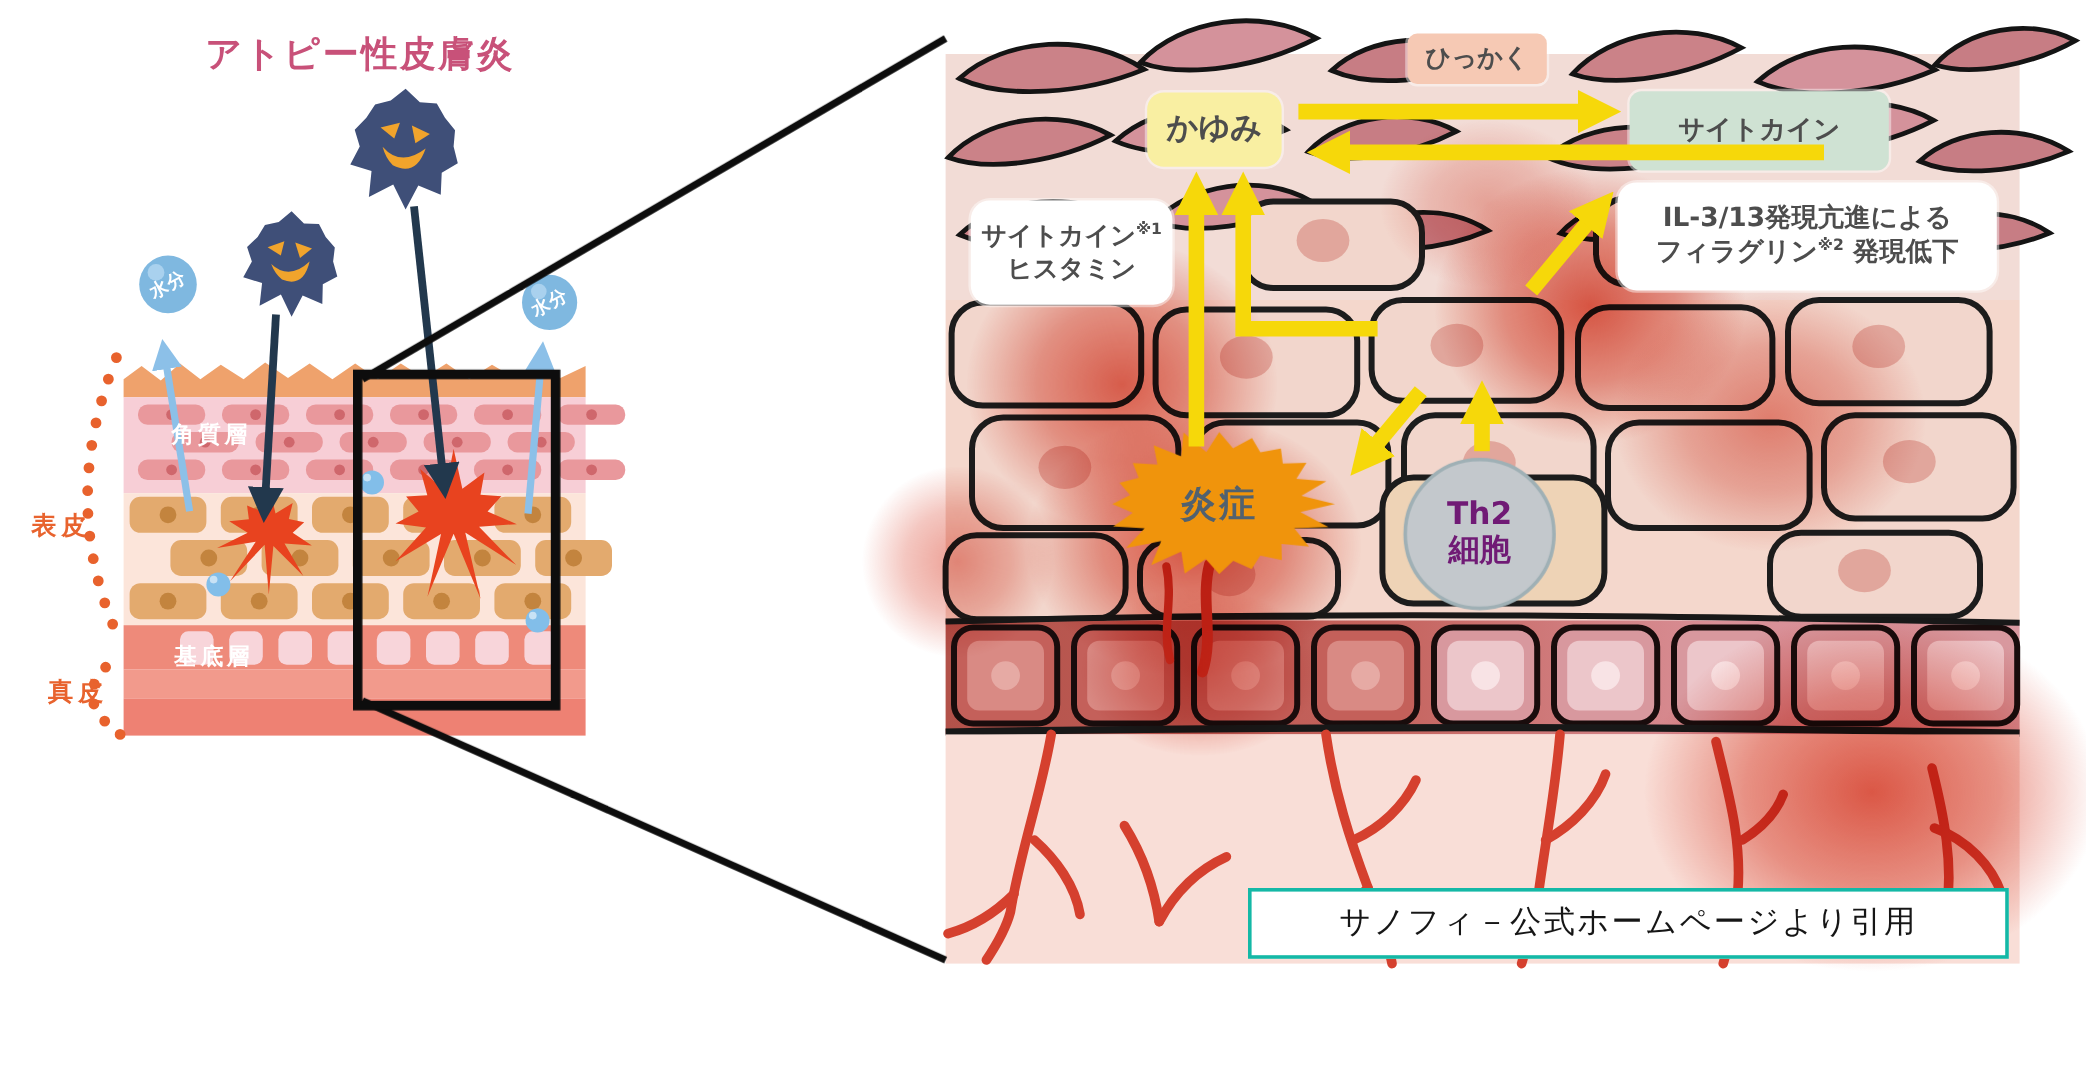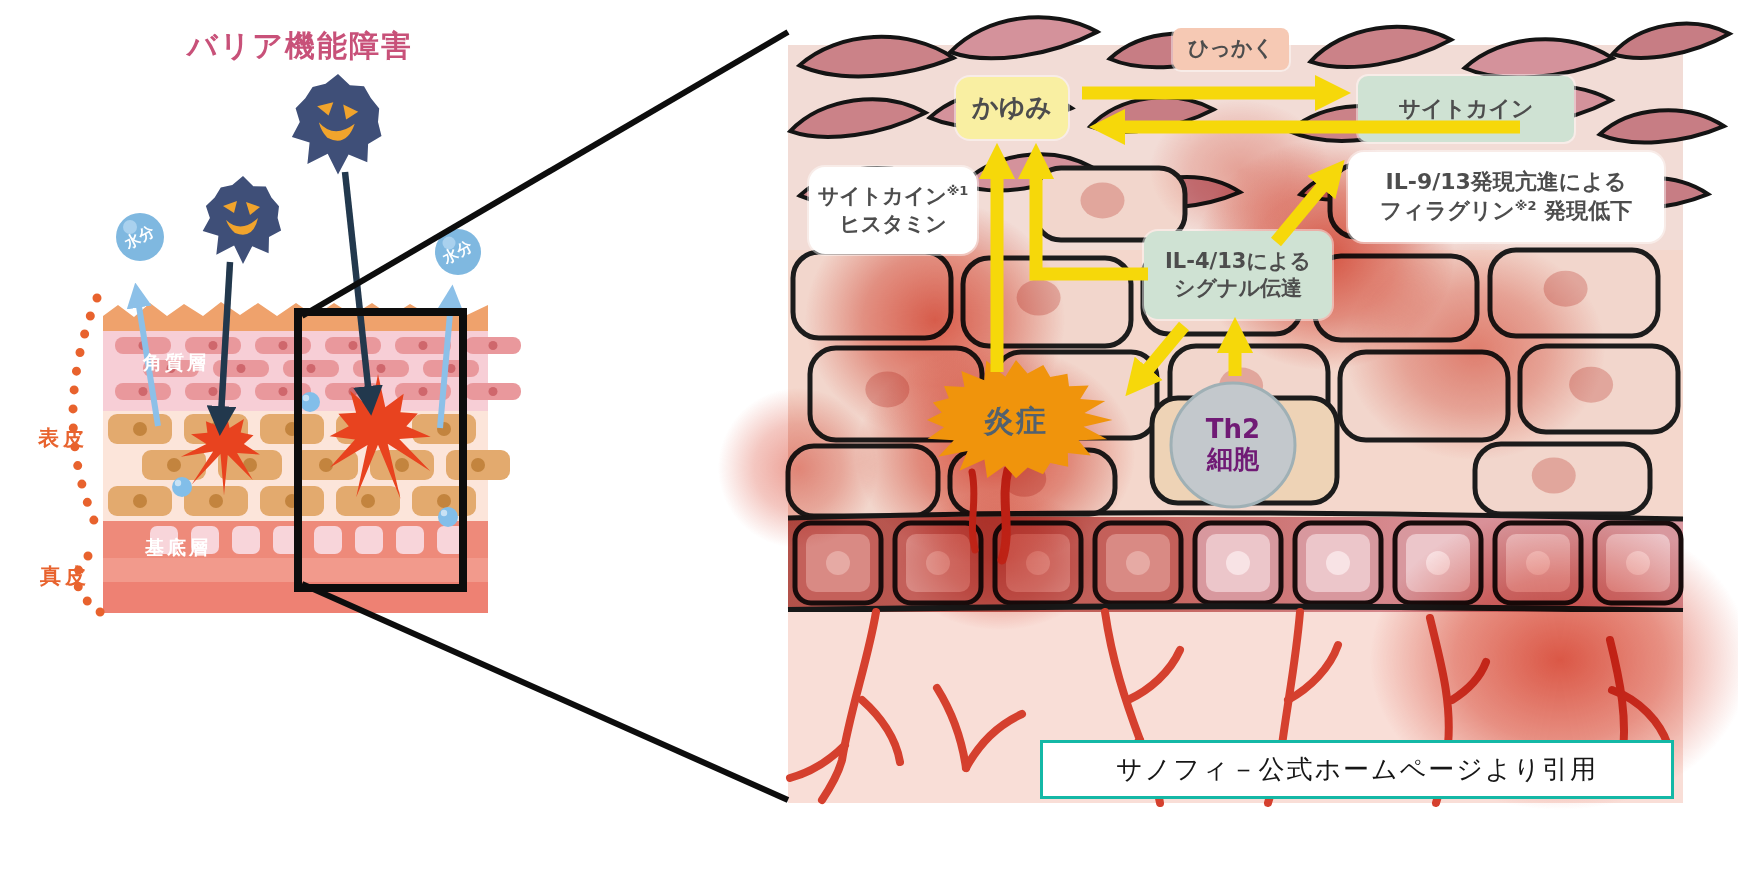--- a/index.html
+++ b/index.html
@@ -8,21 +8,21 @@
   svg{position:absolute;left:0;top:0;}
   #svg-base{z-index:1;}
   .txt-layer{position:absolute;left:0;top:0;width:100%;height:100%;z-index:2;}
   #svg-arrows{z-index:3;pointer-events:none;}
   .lbl{position:absolute;display:flex;align-items:center;justify-content:center;
        font-weight:bold;color:#4d4d4d;text-align:center;line-height:1.25;}
   .page-title{left:150px;top:26px;width:300px;height:40px;font-size:30px;color:#c85179;letter-spacing:2px;}
   .layer-white{color:#ffffff;font-weight:bold;letter-spacing:3px;font-size:19px;margin-left:39px;}
   .layer-orange{color:#e8632e;font-weight:bold;letter-spacing:4px;font-size:21px;}
   .lab-kakushitsu{left:104px;top:350px;width:100px;height:26px;justify-content:flex-start;}
-  .lab-hyohi{left:28px;top:425px;width:70px;height:26px;}
+  .lab-hyohi{left:16px;top:425px;width:70px;height:26px;}
   .lab-kitei{left:106px;top:535px;width:110px;height:26px;justify-content:flex-start;}
   .lab-shinpi{left:30px;top:563px;width:70px;height:26px;}
   .moisture{width:52px;height:40px;font-size:15px;color:#ffffff;transform:rotate(-28deg);letter-spacing:1px;}
   .moist-a{left:114px;top:217px;}
   .moist-b{left:432px;top:232px;}
   .box{position:absolute;display:flex;flex-direction:column;align-items:center;justify-content:center;
        font-weight:bold;color:#4d4d4d;text-align:center;line-height:1.3;
        box-shadow:0 0 0 2px rgba(255,255,255,0.45);}
   .box-scratch{left:1173px;top:28px;width:116px;height:42px;background:#f6c9b4;border-radius:8px;font-size:21px;}
   .box-itch{left:956px;top:77px;width:112px;height:62px;background:#f9efa2;border-radius:14px;font-size:26px;}
@@ -317,48 +317,44 @@
 
       <circle cx="1233" cy="445" r="62" fill="#c3c8cc" stroke="#9fb0b5" stroke-width="3"></circle>
     </g>
 
     <line x1="302" y1="316" x2="788" y2="32" stroke="#0d0d0d" stroke-width="6"></line>
     <line x1="302" y1="584" x2="788" y2="800" stroke="#0d0d0d" stroke-width="6"></line>
     <rect x="298" y="312" width="165" height="276" fill="none" stroke="#0d0d0d" stroke-width="8"></rect>
   </svg>
 
   <div class="txt-layer">
-    <div class="lbl page-title">バリア機能障害</div>
+    <div class="lbl page-title">アトピー性皮膚炎</div>
 
     <div class="lbl moisture moist-a">水分</div>
     <div class="lbl moisture moist-b">水分</div>
 
     <div class="lbl layer-white lab-kakushitsu">角質層</div>
     <div class="lbl layer-orange lab-hyohi">表皮</div>
     <div class="lbl layer-white lab-kitei">基底層</div>
     <div class="lbl layer-orange lab-shinpi">真皮</div>
 
     <div class="box box-scratch">ひっかく</div>
     <div class="box box-itch">かゆみ</div>
     <div class="box box-barrier">サイトカイン</div>
 
     <div class="box box-cytokine">
       <div><span>サイトカイン</span><span class="sup">※1</span></div>
       <div>ヒスタミン</div>
     </div>
 
     <div class="box box-filaggrin">
-      <div>IL-9/13発現亢進による</div>
+      <div>IL-3/13発現亢進による</div>
       <div><span>フィラグリン</span><span class="sup">※2</span><span> 発現低下</span></div>
     </div>
 
-    <div class="box box-signal">
-      <div>IL-4/13による</div>
-      <div>シグナル伝達</div>
-    </div>
 
     <div class="lbl lab-inflam">炎症</div>
 
     <div class="lbl lab-th2">
       <div>
         <div>Th2</div>
         <div>細胞</div>
       </div>
     </div>
 

